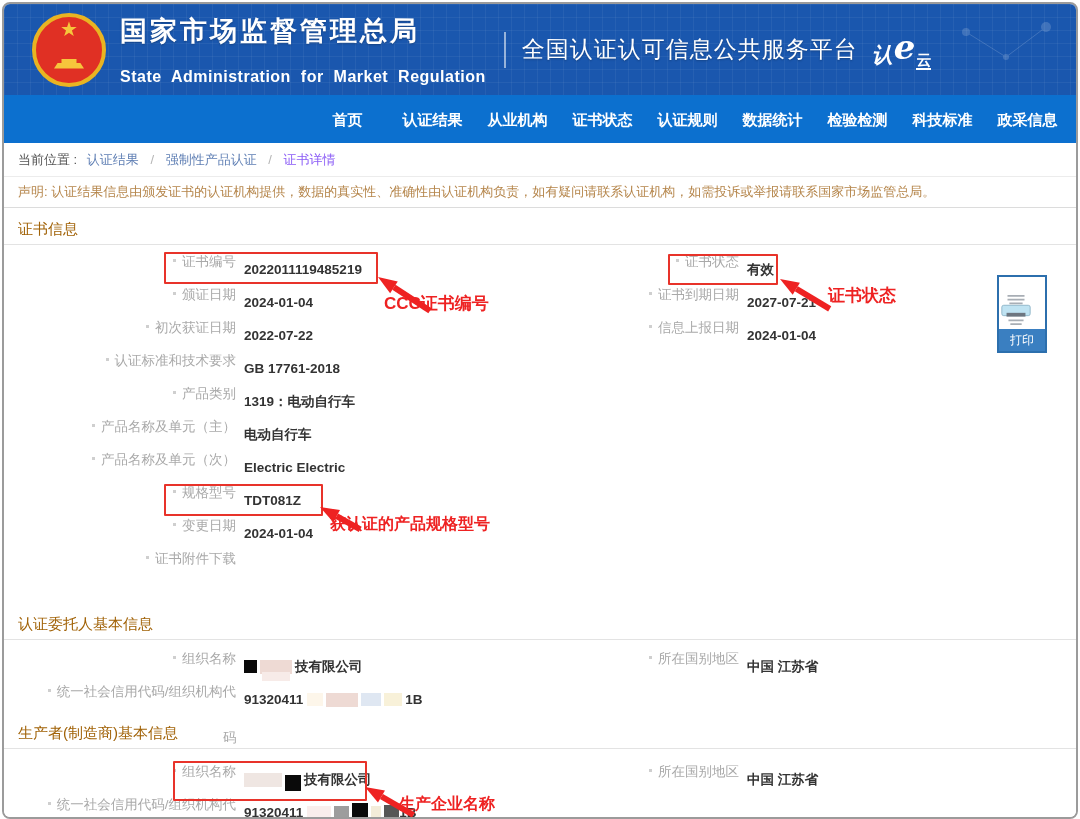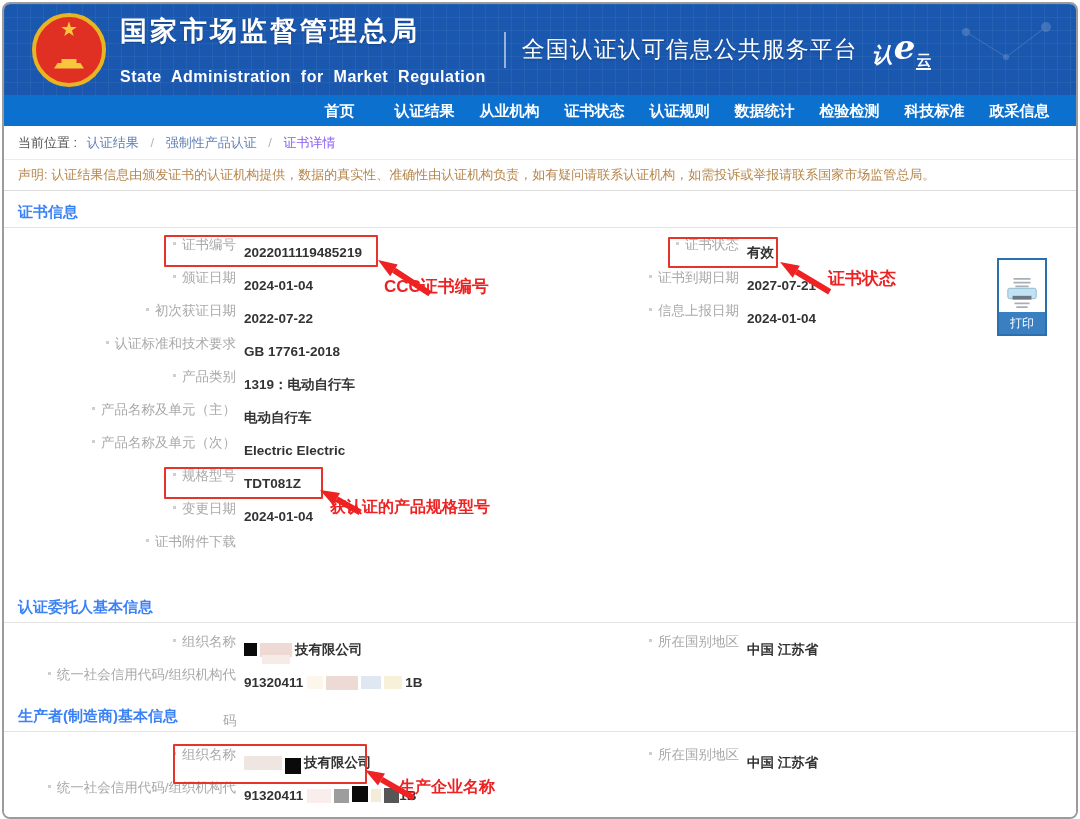--- a/index.html
+++ b/index.html
@@ -18,33 +18,33 @@
   .agency-en{font-size:16px;font-weight:bold;letter-spacing:.5px;word-spacing:5px;margin-top:19px;}
   .vdiv{width:2px;height:36px;background:rgba(255,255,255,.55);margin:0 16px 0 18px;flex:none;}
   .platform-title{color:#fff;font-size:23px;letter-spacing:1px;text-shadow:0 1px 2px rgba(0,0,0,.25);}
   .relogo{color:#fff;margin-left:14px;display:flex;align-items:flex-start;line-height:1;}
   .relogo .ren{font-size:21px;font-weight:bold;font-style:italic;margin-top:14px;}
   .relogo .e{font-size:34px;font-weight:bold;font-style:italic;font-family:"DejaVu Serif",serif;margin:0 0 0 1px;}
   .relogo .yun{font-size:15px;font-weight:bold;margin:22px 0 0 1px;border-bottom:2px solid #fff;padding-bottom:1px;}
   .hdeco{position:absolute;right:10px;top:8px;opacity:.16;}
 
   
-  .nav{height:31px;background:#0c70cf;display:flex;justify-content:flex-end;align-items:center;padding-right:14px;}
+  .nav{height:48px;background:#0c70cf;display:flex;justify-content:flex-end;align-items:center;padding-right:6px;}
   .nav-item{width:85px;text-align:center;color:#fff;font-size:15px;font-weight:bold;line-height:31px;cursor:pointer;}
 
   
   .crumbs{height:33px;line-height:33px;padding-left:14px;font-size:13px;color:#555;border-bottom:1px solid #ececec;background:#fff;}
   .crumbs .lnk{color:#5f7fb4;cursor:pointer;}
   .crumbs .sep{color:#b5b5b5;margin:0 8px;}
   .crumbs .cur{color:#8b5cf6;}
   .notice{height:30px;line-height:30px;padding-left:14px;font-size:13px;color:#b5854a;border-bottom:1px solid #dcdcdc;background:#fff;white-space:nowrap;}
 
   
   .main{position:relative;height:630px;background:#fff;}
-  .sec-title{margin:0;padding:12px 0 5px 14px;font-size:15px;font-weight:bold;color:#3b82f6;border-bottom:1px solid #e3e3e3;}
+  .sec-title{margin:0;padding:12px 0 5px 14px;font-size:15px;font-weight:normal;color:#a16207;border-bottom:1px solid #e3e3e3;}
   .sec-title.tight{padding-top:8px;}
   .cols{display:flex;margin-top:8px;}
   .cols.m10{margin-top:10px;}
   .cols.m14{margin-top:14px;}
   .col-l{width:600px;flex:none;}
   .col-r{flex:1;}
   .row{height:33px;display:flex;font-size:13.5px;}
   .lab{width:232px;flex:none;text-align:right;color:#a9a9a9;}
   .lab-r{width:135px;flex:none;text-align:right;color:#a9a9a9;}
   .dot{display:inline-block;width:3px;height:3px;background:#cfcfcf;margin:0 6px 3px 0;vertical-align:middle;}
@@ -66,21 +66,21 @@
   
   .overlay{position:absolute;inset:0;pointer-events:none;}
   .redbox{position:absolute;border:2px solid #e8332a;border-radius:1px;}
   .ann-text{position:absolute;color:#ee2222;font-weight:bold;white-space:nowrap;}
   .arrow{position:absolute;display:flex;align-items:center;transform-origin:0 50%;height:14px;}
   .ah{width:0;height:0;border-top:7px solid transparent;border-bottom:7px solid transparent;border-right:19px solid #ee2222;flex:none;}
   .at{height:6px;background:#ee2222;flex:1;}
   .wrapchar{position:absolute;color:#a9a9a9;font-size:13.5px;}
 
   
-  .print-btn{position:absolute;left:993px;top:67px;width:46px;height:74px;border:2px solid #2c6fad;background:#fff;display:flex;flex-direction:column;align-items:center;justify-content:flex-end;cursor:pointer;pointer-events:auto;}
+  .print-btn{position:absolute;left:993px;top:67px;width:46px;height:74px;border:2px solid #2c6fad;background:#fff;display:flex;flex-direction:column;align-items:flex-start;justify-content:flex-end;cursor:pointer;pointer-events:auto;}
   .print-ico{margin:4px 0 2px 0;}
   .print-lab{width:100%;height:22px;background:#3a7fc1;color:#fff;font-size:12px;line-height:22px;text-align:center;}
 </style>
 </head>
 <body>
 
 <div class="page">
 
   <header class="topbar">
     <div class="emblem">

